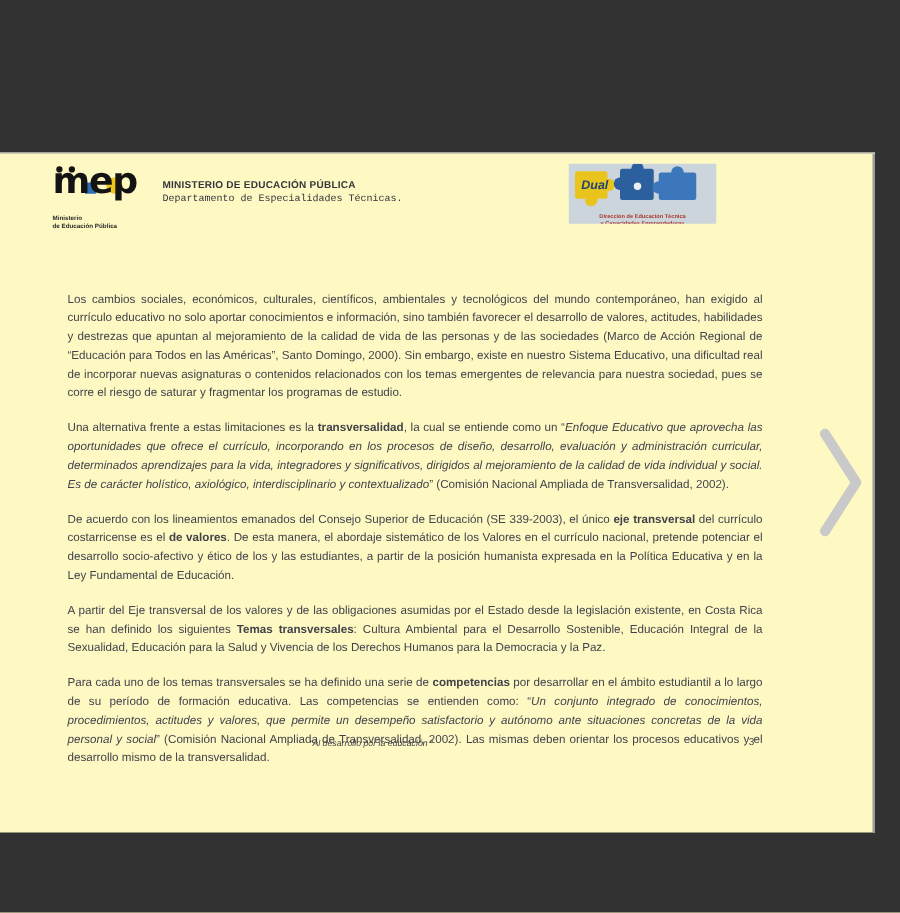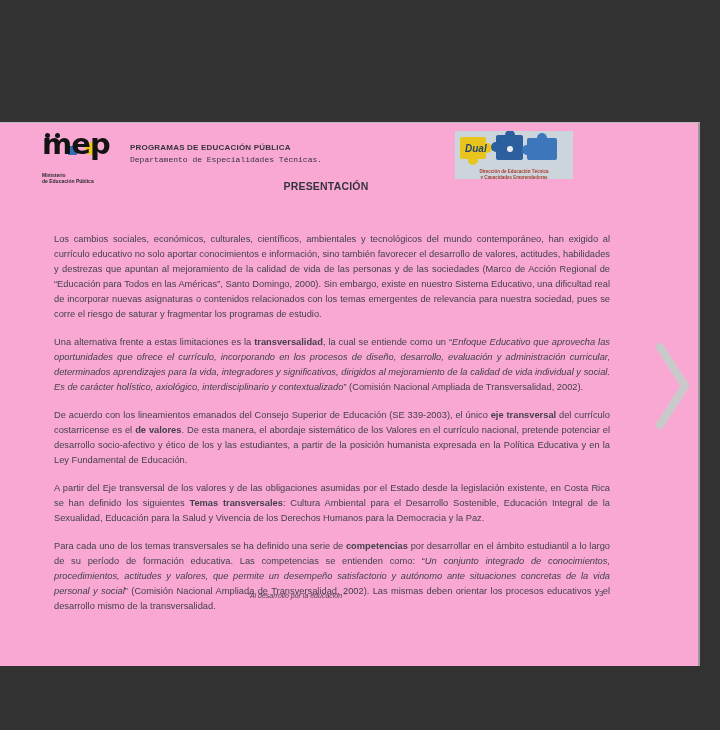--- a/index.html
+++ b/index.html
@@ -4,21 +4,21 @@
 <style>
   html,body{margin:0;padding:0;}
   body{
     width:720px;height:730px;position:relative;overflow:hidden;
     background:#323232;
     font-family:"Liberation Sans",sans-serif;
   }
   
   .page{
     position:absolute;left:0;top:122px;width:700px;height:543px;
-    background:#f9a8d4;
+    background:#fef9c3;
     border-top:1px solid #b9b9b9;
     box-shadow:inset -2px 0 0 #9a9a9a;
   }
   
   .mep-logo{position:absolute;left:42px;top:12px;width:90px;}
   .mep-word{position:relative;width:62px;height:30px;}
   .mep-dot{position:absolute;width:5px;height:5px;border-radius:50%;background:#131313;top:-2px;}
   .mep-dot.d1{left:3px;}
   .mep-dot.d2{left:13px;}
   .mep-accent-blue{position:absolute;left:26px;top:11px;width:9px;height:9px;background:#2f6db5;}
@@ -81,21 +81,21 @@
       <span class="mep-accent-yellow"></span>
       <span class="mep-text">mep</span>
     </div>
     <div class="mep-sub">
       <div>Ministerio</div>
       <div>de Educación Pública</div>
     </div>
   </div>
 
   <div class="ministry">
-    <div class="min1">PROGRAMAS DE EDUCACIÓN PÚBLICA</div>
+    <div class="min1">MINISTERIO DE EDUCACIÓN PÚBLICA</div>
     <div class="min2">Departamento de Especialidades Técnicas.</div>
   </div>
 
   <div class="detce-logo">
     <span class="puzzle-text">Dual</span>
     <svg width="118" height="36" viewBox="0 0 118 36">
       <rect x="0" y="0" width="118" height="36" fill="#ccd5dc"></rect>
 
       <rect x="5" y="6" width="26" height="22" rx="2" fill="#e9c41d"></rect>
       <circle cx="32" cy="17" r="5" fill="#e9c41d"></circle>
@@ -109,21 +109,20 @@
       <rect x="72" y="7" width="30" height="22" rx="2" fill="#3c77bb"></rect>
       <circle cx="72" cy="19" r="5" fill="#3c77bb"></circle>
       <circle cx="87" cy="7" r="5" fill="#3c77bb"></circle>
     </svg>
     <div class="detce-caption">
       <div>Dirección de Educación Técnica</div>
       <div>y Capacidades Emprendedoras</div>
     </div>
   </div>
 
-  <div class="title-presentacion">PRESENTACIÓN</div>
 
   <div class="doc-body">
       <div class="para"><span>Los cambios sociales, económicos, culturales, científicos, ambientales y tecnológicos del mundo contemporáneo, han exigido al currículo educativo no solo aportar conocimientos e información, sino también favorecer el desarrollo de valores, actitudes, habilidades y destrezas que apuntan al mejoramiento de la calidad de vida de las personas y de las sociedades (Marco de Acción Regional de “Educación para Todos en las Américas”, Santo Domingo, 2000).  Sin embargo, existe en nuestro Sistema Educativo,  una dificultad real de incorporar nuevas asignaturas o contenidos relacionados con los temas emergentes de relevancia para nuestra sociedad, pues se corre el riesgo de saturar y fragmentar los programas de estudio.</span></div>
       <div class="para"><span>Una alternativa frente a estas limitaciones es la </span><span class="b">transversalidad</span><span>, la cual se entiende como un “</span><span class="i">Enfoque Educativo que aprovecha las oportunidades que ofrece el currículo, incorporando en los procesos de diseño, desarrollo, evaluación y administración curricular, determinados aprendizajes para la vida, integradores y significativos, dirigidos al mejoramiento de la calidad de vida individual y social.  Es de carácter holístico, axiológico, interdisciplinario y contextualizado</span><span>” (Comisión Nacional Ampliada de Transversalidad, 2002).</span></div>
       <div class="para"><span>De acuerdo con los lineamientos emanados del Consejo Superior de Educación (SE 339-2003), el único </span><span class="b">eje transversal</span><span> del currículo costarricense es el </span><span class="b">de valores</span><span>.  De esta manera, el abordaje sistemático de los Valores en el currículo nacional, pretende potenciar el desarrollo socio-afectivo y ético de los y las estudiantes, a partir de la posición humanista expresada en la Política Educativa y en la Ley Fundamental de Educación.</span></div>
       <div class="para"><span>A partir del Eje transversal de los valores y de las obligaciones asumidas por el Estado desde la legislación existente, en Costa Rica se han definido los siguientes </span><span class="b">Temas transversales</span><span>: Cultura Ambiental para el Desarrollo Sostenible, Educación Integral de la Sexualidad, Educación para la Salud y Vivencia de los Derechos Humanos para la Democracia y la Paz.</span></div>
       <div class="para"><span>Para cada uno de los temas transversales se ha definido una serie de </span><span class="b">competencias</span><span> por desarrollar en el ámbito estudiantil a lo largo de su período de formación educativa.  Las competencias se entienden como: “</span><span class="i">Un conjunto integrado de conocimientos, procedimientos, actitudes y valores, que permite un desempeño satisfactorio y autónomo ante situaciones concretas de la vida personal y social</span><span>” (Comisión Nacional Ampliada de Transversalidad, 2002).  Las mismas deben orientar los procesos educativos y el desarrollo mismo de la transversalidad.</span></div>
     </div>
 
   <div class="footer-motto">“Al desarrollo por la educación ”</div>

